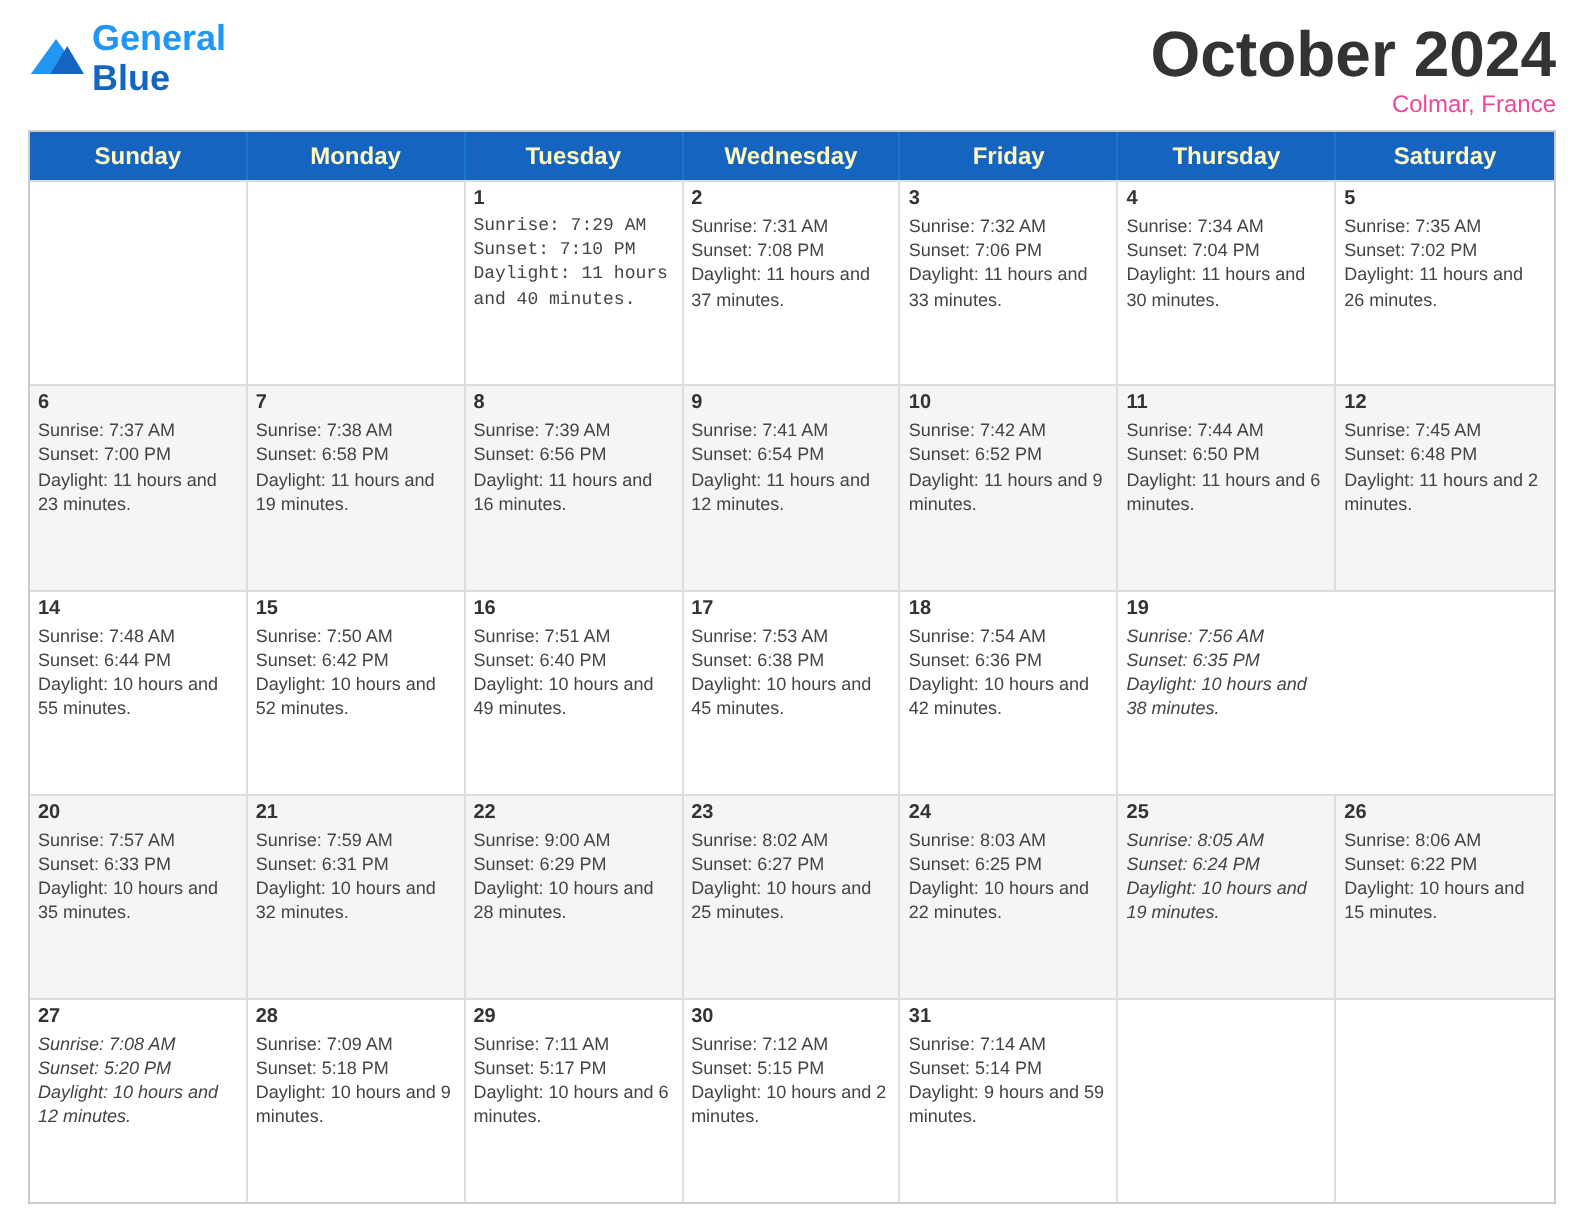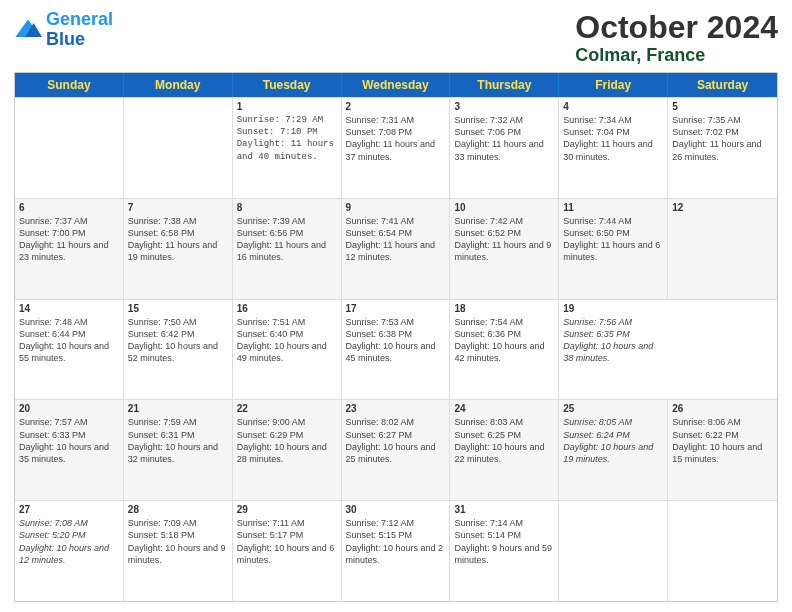--- a/index.html
+++ b/index.html
@@ -33,47 +33,46 @@
       color: #333;
       line-height: 1.1;
     }
     .logo-text span { color: #2196F3; }
     .logo-icon {
       width: 28px;
       height: 28px;
       margin-right: 4px;
     }
     .title-block {
-      text-align: left;
+      text-align: right;
       margin-left: 44px;
     }
     .month-title {
       font-size: 32px;
       font-weight: bold;
       color: #333;
       line-height: 1.1;
     }
     .location {
-      font-size: 18px;
-      color: #14532d;
-      font-weight: bold;
+      font-size: 12px;
+      color: #ec4899;
     }
     .calendar {
       flex: 1;
       display: flex;
       flex-direction: column;
       border: 1px solid #ccc;
     }
     .cal-header {
       display: grid;
       grid-template-columns: repeat(7, 1fr);
       background: #1565C0;
     }
     .cal-header-cell {
-      color: #fde047;
+      color: #fef9c3;
       font-size: 12px;
       font-weight: bold;
       padding: 5px 4px;
       text-align: center;
       border-right: 1px solid #1976D2;
     }
     .cal-header-cell:last-child { border-right: none; }
     .cal-body {
       display: flex;
       flex-direction: column;
@@ -132,22 +131,22 @@
       <div class="location">Colmar, France</div>
     </div>
   </div>
 
   <div class="calendar">
     <div class="cal-header" id="cal-header">
         <div class="cal-header-cell">Sunday</div>
         <div class="cal-header-cell">Monday</div>
         <div class="cal-header-cell">Tuesday</div>
         <div class="cal-header-cell">Wednesday</div>
+        <div class="cal-header-cell">Friday</div>
         <div class="cal-header-cell">Thursday</div>
-        <div class="cal-header-cell">Friday</div>
         <div class="cal-header-cell">Saturday</div>
       </div>
     <div class="cal-body" id="cal-body">
         <div class="cal-row">
           <div class="cal-cell"></div>
           <div class="cal-cell"></div>
           <div class="cal-cell">
             <span class="cell-day">1</span>
             <div class="cell-info" style="white-space: pre-line; font-family: Liberation Mono, monospace;">Sunrise: 7:29 AM
 Sunset: 7:10 PM
@@ -210,20 +209,23 @@
 Daylight: 11 hours and 9 minutes.</div>
           </div>
           <div class="cal-cell alt-row">
             <span class="cell-day">11</span>
             <div class="cell-info" style="white-space: pre-line;">Sunrise: 7:44 AM
 Sunset: 6:50 PM
 Daylight: 11 hours and 6 minutes.</div>
           </div>
           <div class="cal-cell alt-row">
             <span class="cell-day">12</span>
+            <div class="cell-info" style="white-space: pre-line;">Sunrise: 7:45 AM
+Sunset: 6:48 PM
+Daylight: 11 hours and 2 minutes.</div>
           </div>
         </div>
         <div class="cal-row">
           <div class="cal-cell">
             <span class="cell-day">14</span>
             <div class="cell-info" style="white-space: pre-line;">Sunrise: 7:48 AM
 Sunset: 6:44 PM
 Daylight: 10 hours and 55 minutes.</div>
           </div>
           <div class="cal-cell">

